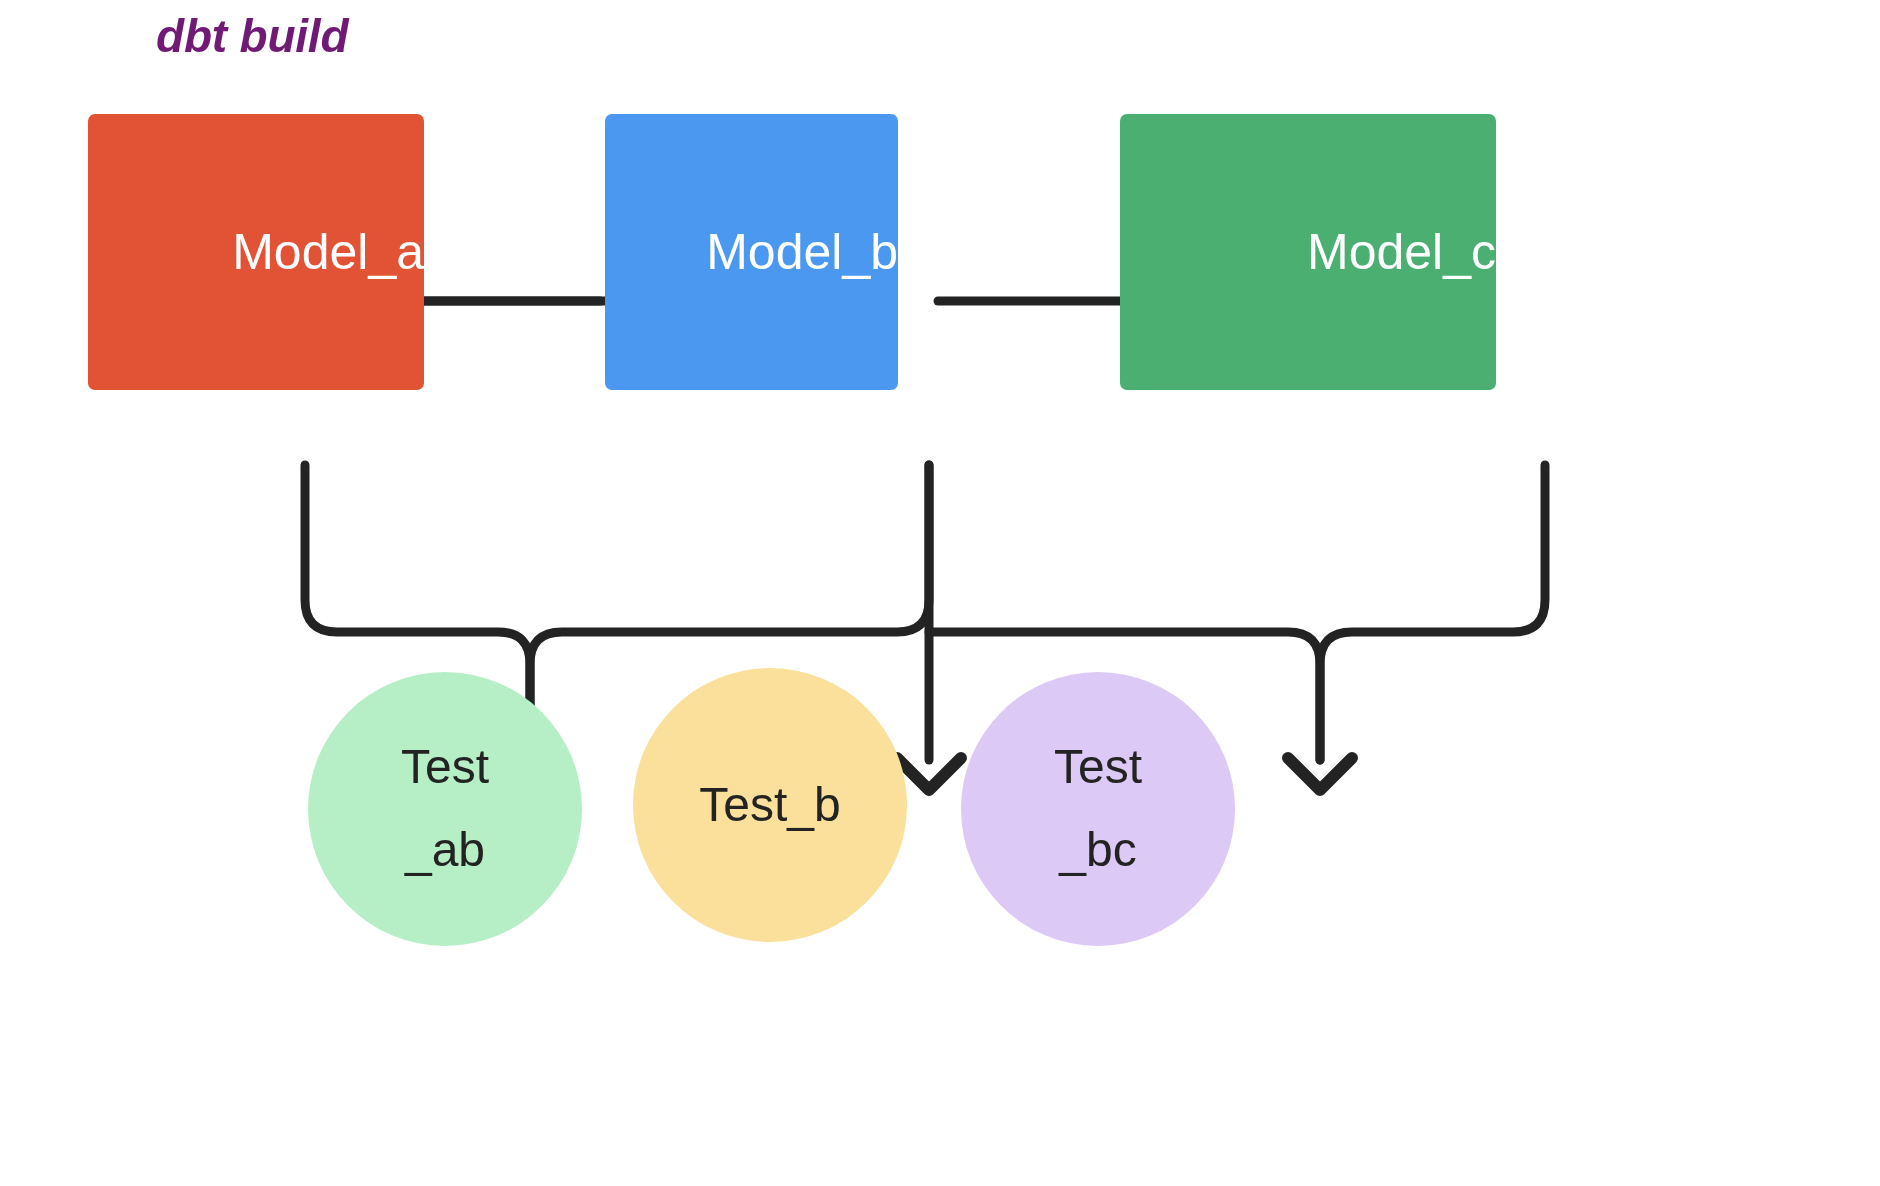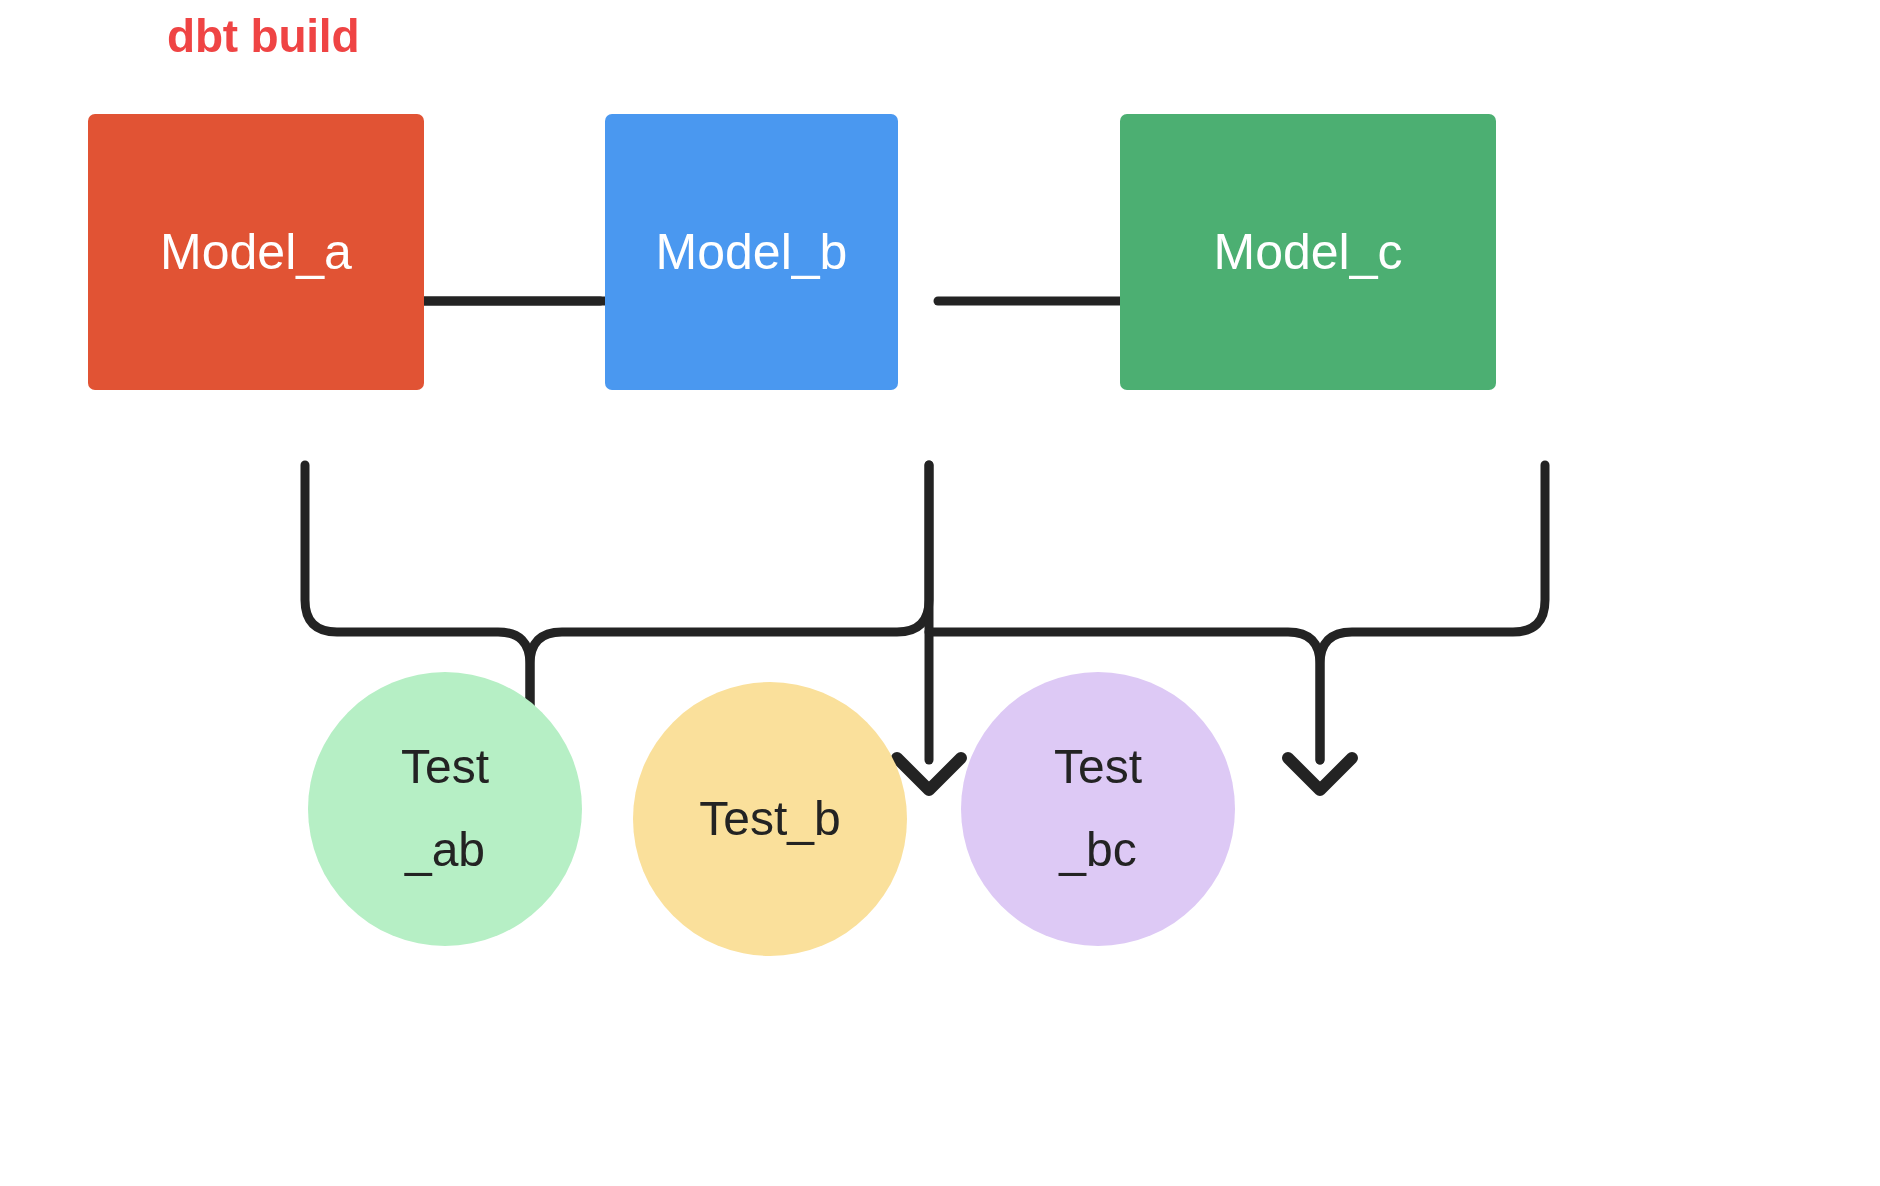--- a/index.html
+++ b/index.html
@@ -8,26 +8,27 @@
     width:1880px;height:1186px;
     font-family:"Liberation Sans","DejaVu Sans",sans-serif;
     -webkit-font-smoothing:antialiased;
     overflow:hidden;
   }
   #canvas{position:relative;width:1880px;height:1186px;background:#fff;}
 
   
   .diagram-title{
     position:absolute;
-    left:167px; top:9px;
+    left:156px; top:9px;
     font-size:46px;
     font-weight:700;
-    color:#ef4444;
+    color:#701a75;
     letter-spacing:-0.2px;
     white-space:nowrap;
+    font-style:italic;
   }
 
   
   #edges{position:absolute;left:0;top:0;width:1880px;height:1186px;}
   .edge-path{
     fill:none;
     stroke:#232323;
     stroke-width:9;
     stroke-linecap:round;
     stroke-linejoin:round;
@@ -39,21 +40,21 @@
     stroke-linecap:round;
     stroke-linejoin:round;
   }
 
   
   .node{position:absolute;box-sizing:border-box;}
   .model-node{
     border-radius:7px;
     display:flex;
     align-items:center;
-    justify-content:center;
+    justify-content:flex-end;
     color:#ffffff;
     font-size:50px;
     font-weight:400;
     line-height:1.12;
     text-align:center;
     white-space:nowrap;
   }
   .model-a{left:88px;  top:114px; width:336px; height:276px;}
   .model-b{left:605px; top:114px; width:293px; height:276px;}
   .model-c{left:1120px;top:114px; width:376px; height:276px;}
@@ -65,21 +66,21 @@
     flex-direction:column;
     align-items:center;
     justify-content:center;
     color:#232323;
     font-size:48px;
     font-weight:400;
     line-height:1.72;
     text-align:center;
   }
   .test-ab{left:308px; top:672px; width:274px; height:274px;}
-  .test-b {left:633px; top:682px; width:274px; height:274px;}
+  .test-b {left:633px; top:668px; width:274px; height:274px;}
   .test-bc{left:961px; top:672px; width:274px; height:274px;}
 
   .test-line{display:block;}
 </style>
 </head>
 <body>
 
 <div id="canvas" style="background: rgb(255, 255, 255);">
 
   <div class="diagram-title">dbt build</div>

